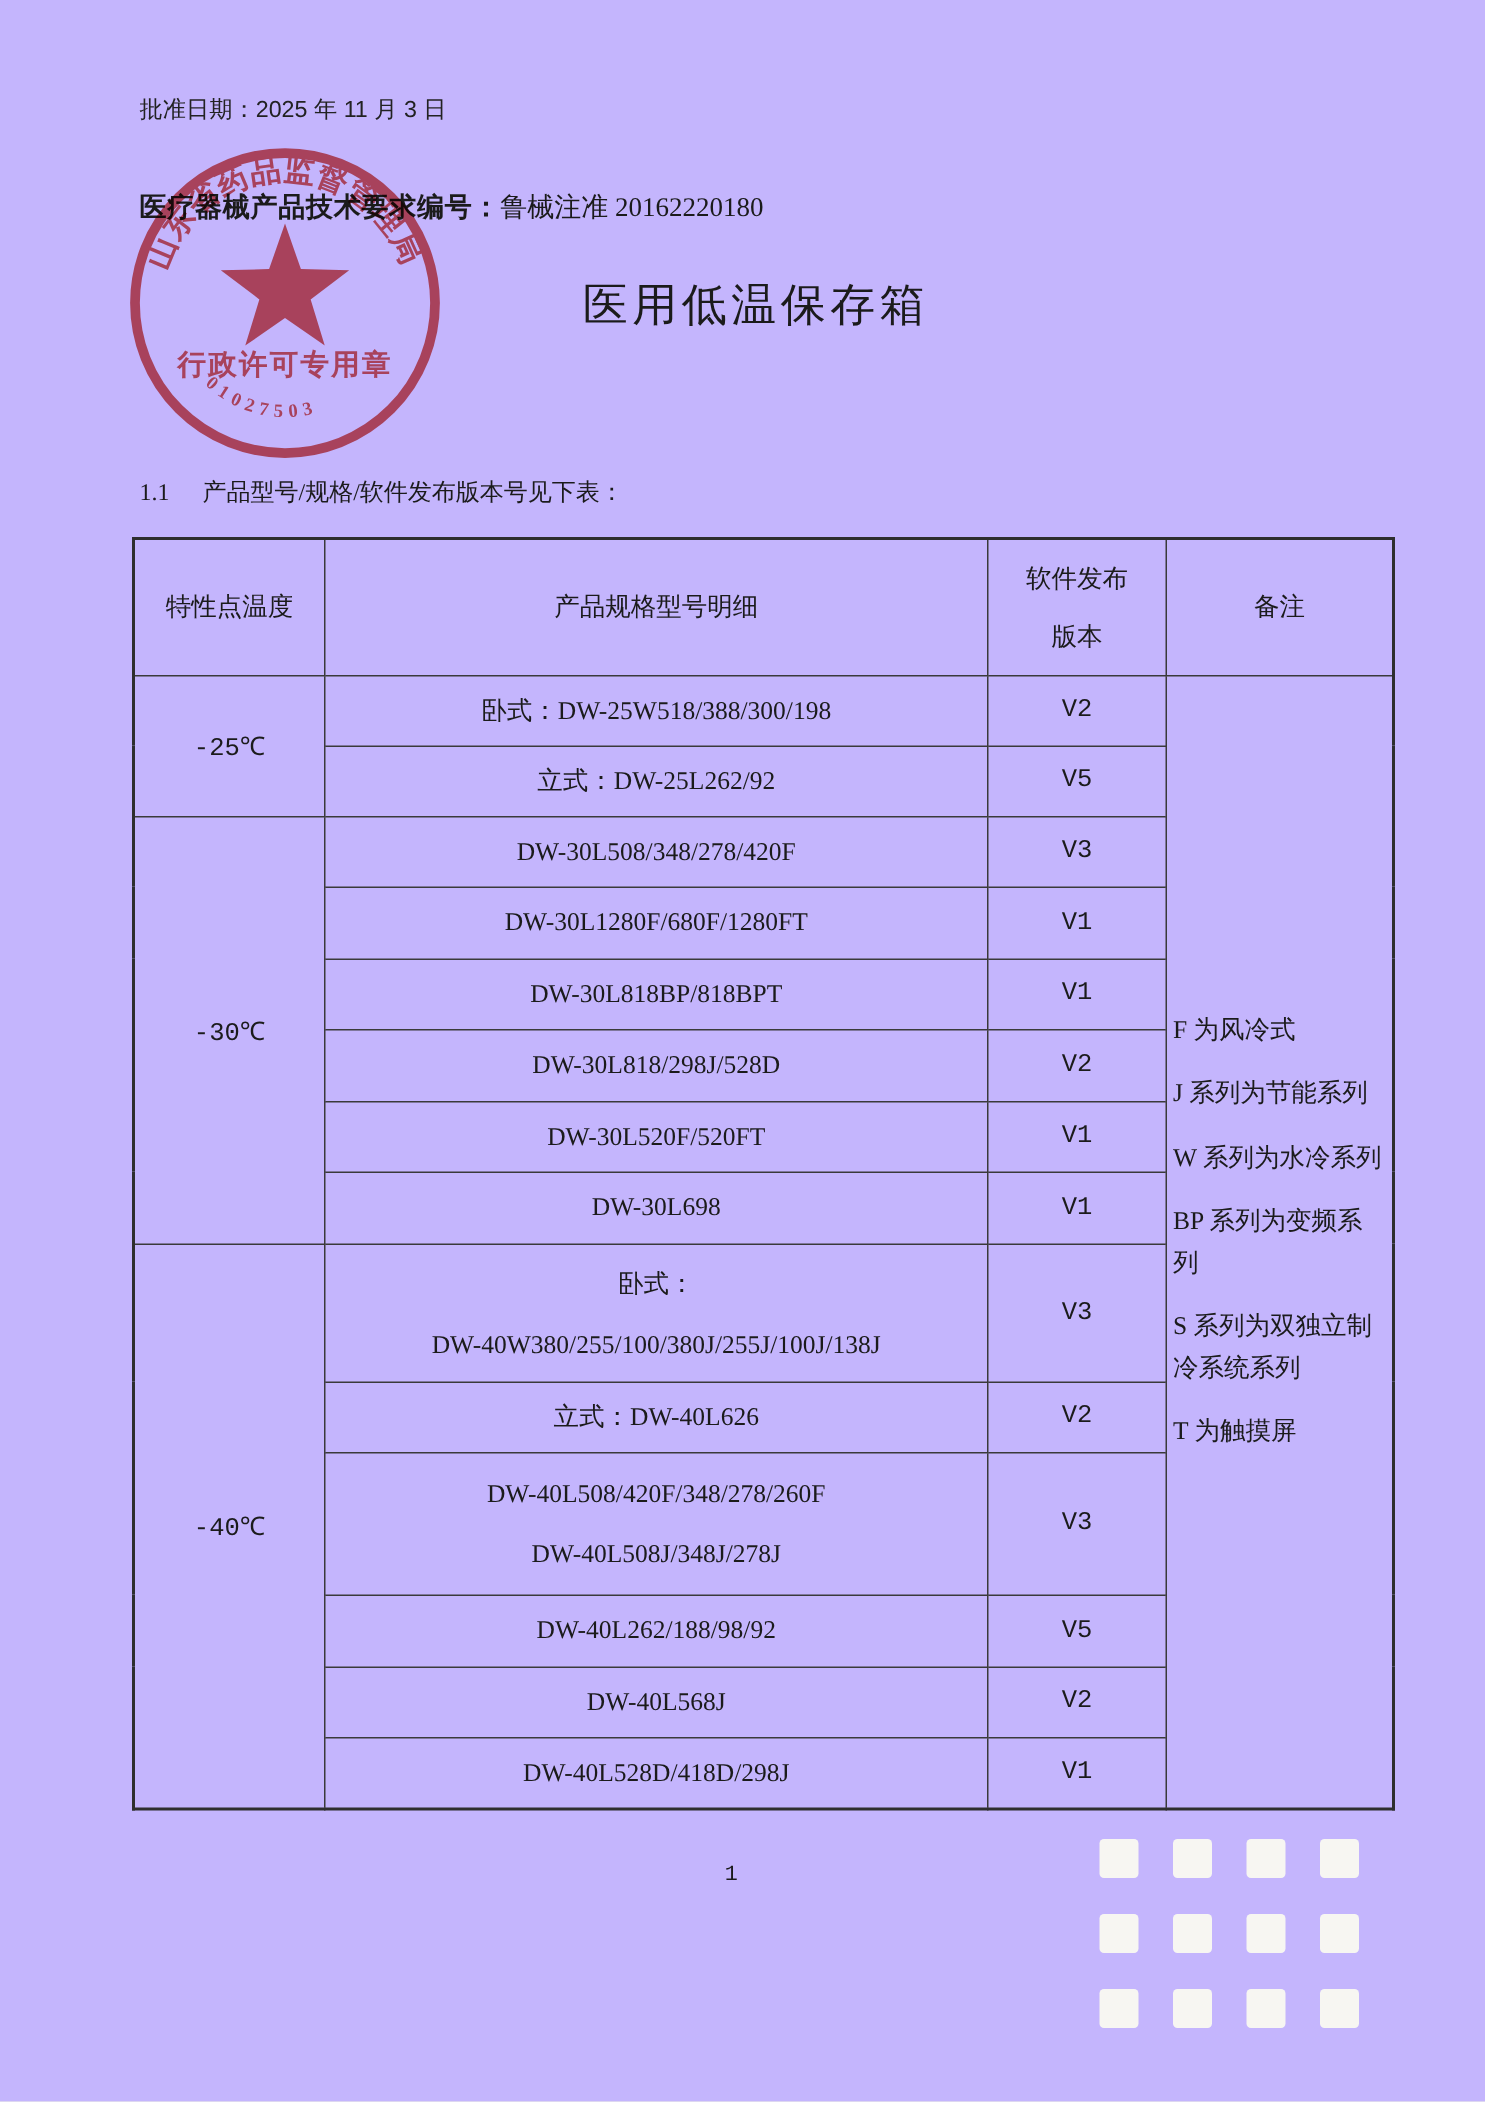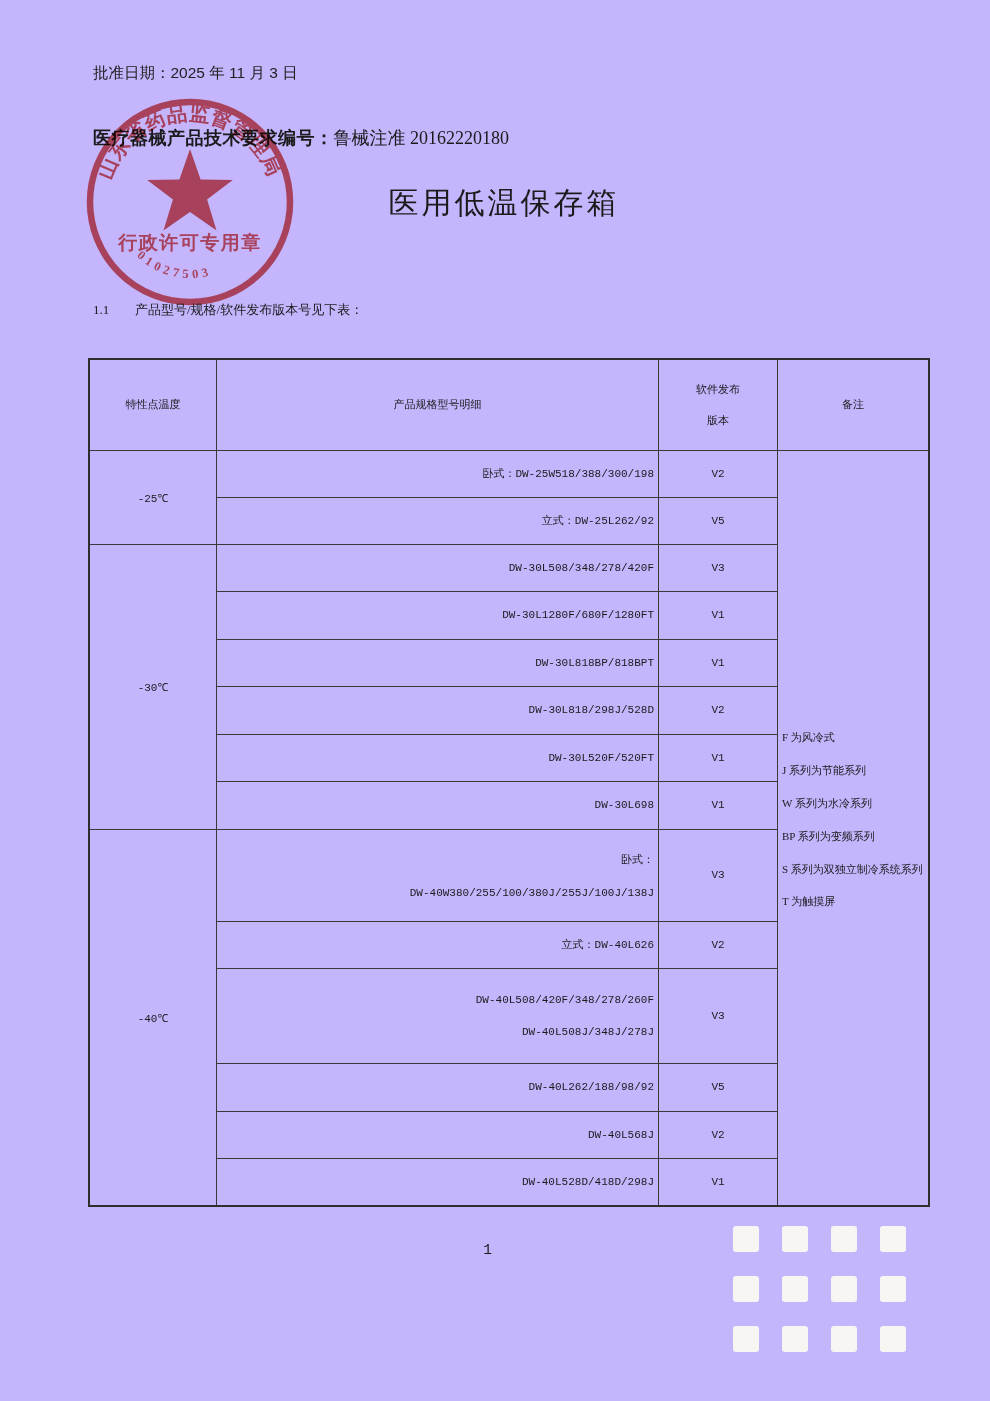--- a/index.html
+++ b/index.html
@@ -10,40 +10,40 @@
   }
   .abs{position:absolute;}
   .approval-line{left:93px;top:63px;font-size:15.5px;font-family:"Liberation Sans","DejaVu Sans",sans-serif;color:#222;}
   .req-line{left:93px;top:126px;font-size:18px;}
   .req-label{font-weight:bold;letter-spacing:0.5px;}
   .req-value{font-weight:normal;}
   .blue-note{left:93px;top:163px;font-size:17px;line-height:1.32;color:#2929cc;font-weight:bold;}
   .doc-title{left:0;top:183px;width:100%;text-align:center;font-size:30px;font-weight:normal;letter-spacing:3px;padding-left:18px;box-sizing:border-box;}
   .sec1{left:93px;top:256px;font-size:18px;font-weight:bold;}
   .sec1 .no{display:inline-block;width:36px;}
-  .sec11{left:93px;top:301px;font-size:13px;}
+  .sec11{left:93px;top:318px;font-size:16px;}
   .sec11 .no{display:inline-block;width:42px;}
 
   table.spec{
     position:absolute;left:88px;top:358px;width:813px;
     border-collapse:collapse;table-layout:fixed;
     border:2.5px solid #2e2e2e;
   }
   table.spec td,table.spec th{
     border:1.6px solid #3a3a3a;font-weight:normal;
-    font-size:11px;padding:2px 4px;overflow:hidden;
+    font-size:17px;padding:2px 4px;overflow:hidden;
   }
   th.h-temp,td.temp{width:118px;text-align:center;}
   th.h-model{width:433px;text-align:center;}
   th.h-ver,td.ver{width:110px;text-align:center;}
   th.h-remark,td.remark{width:142px;text-align:center;}
   .ver-l1{margin-bottom:16px;}
   td.model{
-    text-align:right;padding-left:12px;
-    font-family:Liberation Mono, monospace;font-size:16.5px;
+    text-align:center;padding-left:12px;
+    font-family:Liberation Serif, serif;font-size:16.5px;
   }
   td.temp,td.ver{font-family:"Liberation Mono","DejaVu Sans Mono",monospace;font-size:16.5px;}
   td.model .l1{margin-bottom:20px;}
   td.remark{
     vertical-align:middle;text-align:left;padding:8px 4px 8px 9px;
     font-size:16.5px;line-height:1.62;
   }
   td.remark .rline{margin:15px 0;}
   td.remark .rline:first-child{margin-top:0;}
 

